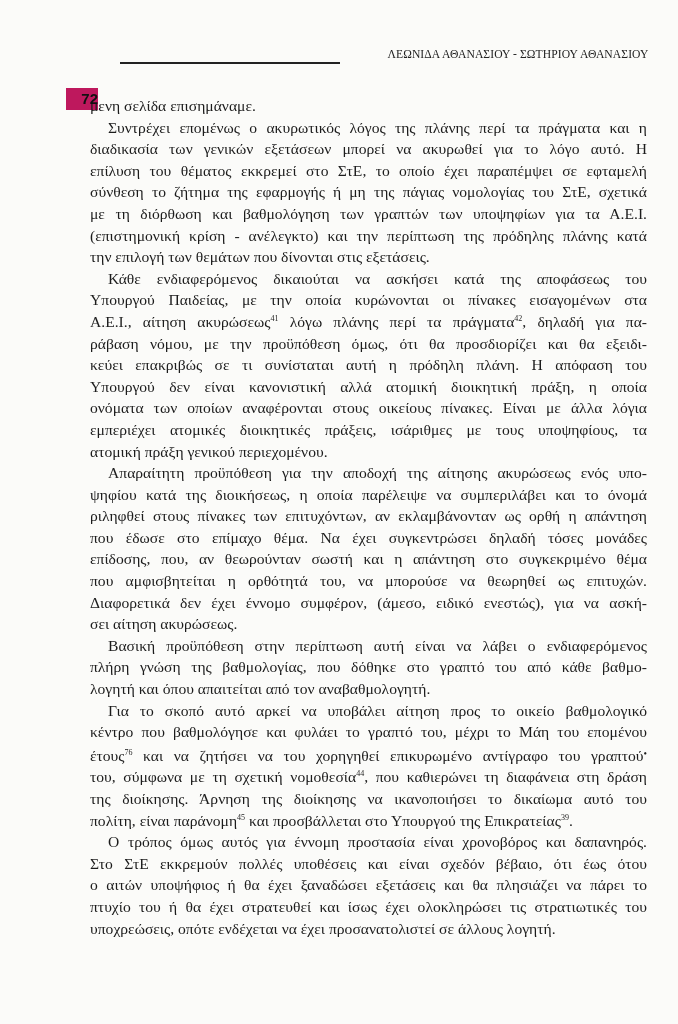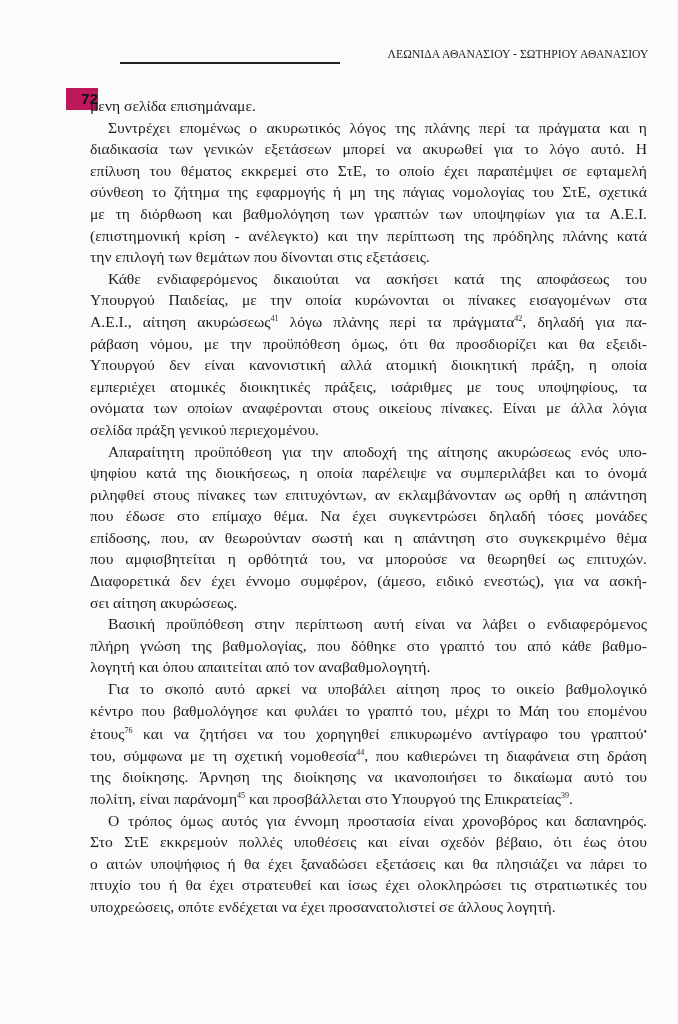--- a/index.html
+++ b/index.html
@@ -49,24 +49,25 @@
       <span class="line"><span>σύνθεση το ζήτημα της εφαρμογής ή μη της πάγιας νομολογίας του ΣτΕ, σχετικά</span></span>
       <span class="line"><span>με τη διόρθωση και βαθμολόγηση των γραπτών των υποψηφίων για τα Α.Ε.Ι.</span></span>
       <span class="line"><span>(επιστημονική κρίση - ανέλεγκτο) και την περίπτωση της πρόδηλης πλάνης κατά</span></span>
       <span class="line last"><span>την επιλογή των θεμάτων που δίνονται στις εξετάσεις.</span></span>
     </p>
     <p>
       <span class="line indent"><span>Κάθε ενδιαφερόμενος δικαιούται να ασκήσει κατά της αποφάσεως του</span></span>
       <span class="line"><span>Υπουργού Παιδείας, με την οποία κυρώνονται οι πίνακες εισαγομένων στα</span></span>
       <span class="line"><span>Α.Ε.Ι., αίτηση ακυρώσεως</span><sup>41</sup><span> λόγω πλάνης περί τα πράγματα</span><sup>42</sup><span>, δηλαδή για πα-</span></span>
       <span class="line"><span>ράβαση νόμου, με την προϋπόθεση όμως, ότι θα προσδιορίζει και θα εξειδι-</span></span>
+      <span class="line"><span>κεύει επακριβώς σε τι συνίσταται αυτή η πρόδηλη πλάνη. Η απόφαση του</span></span>
       <span class="line"><span>Υπουργού δεν είναι κανονιστική αλλά ατομική διοικητική πράξη, η οποία</span></span>
+      <span class="line"><span>ονόματα των οποίων αναφέρονται στους οικείους πίνακες. Είναι με άλλα λόγια</span></span>
       <span class="line"><span>εμπεριέχει ατομικές διοικητικές πράξεις, ισάριθμες με τους υποψηφίους, τα</span></span>
-      <span class="line"><span>ονόματα των οποίων αναφέρονται στους οικείους πίνακες. Είναι με άλλα λόγια</span></span>
-      <span class="line last"><span>σελίδα πράξη γενικού περιεχομένου.</span></span>
+      <span class="line last"><span>ατομική πράξη γενικού περιεχομένου.</span></span>
     </p>
     <p>
       <span class="line indent"><span>Απαραίτητη προϋπόθεση για την αποδοχή της αίτησης ακυρώσεως ενός υπο-</span></span>
       <span class="line"><span>ψηφίου κατά της διοικήσεως, η οποία παρέλειψε να συμπεριλάβει και το όνομά</span></span>
       <span class="line"><span>ριληφθεί στους πίνακες των επιτυχόντων, αν εκλαμβάνονταν ως ορθή η απάντηση</span></span>
       <span class="line"><span>που έδωσε στο επίμαχο θέμα. Να έχει συγκεντρώσει δηλαδή τόσες μονάδες</span></span>
       <span class="line"><span>επίδοσης, που, αν θεωρούνταν σωστή και η απάντηση στο συγκεκριμένο θέμα</span></span>
       <span class="line"><span>που αμφισβητείται η ορθότητά του, να μπορούσε να θεωρηθεί ως επιτυχών.</span></span>
       <span class="line"><span>Διαφορετικά δεν έχει έννομο συμφέρον, (άμεσο, ειδικό ενεστώς), για να ασκή-</span></span>
       <span class="line last"><span>σει αίτηση ακυρώσεως.</span></span>

